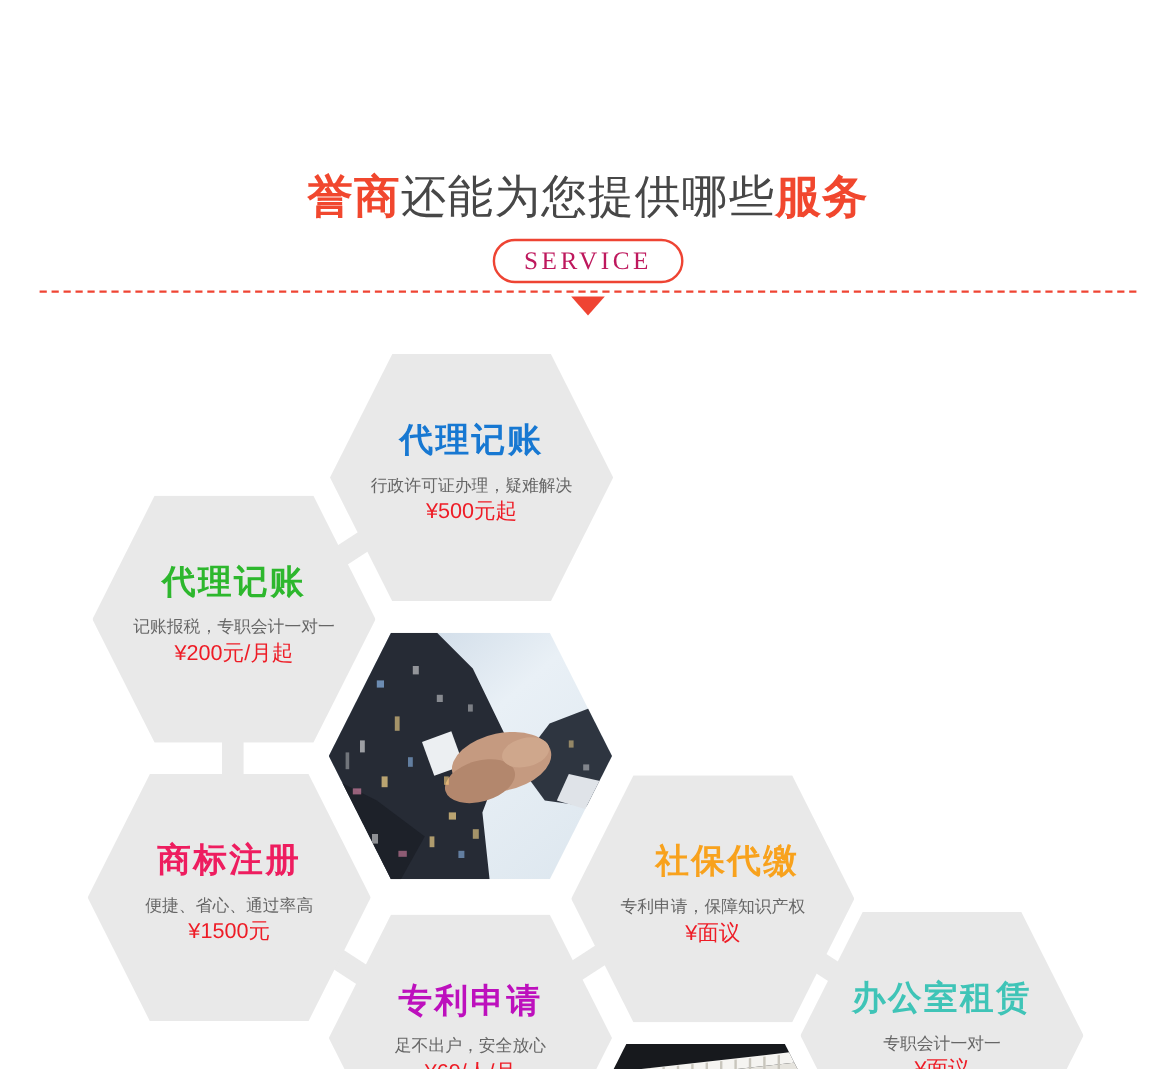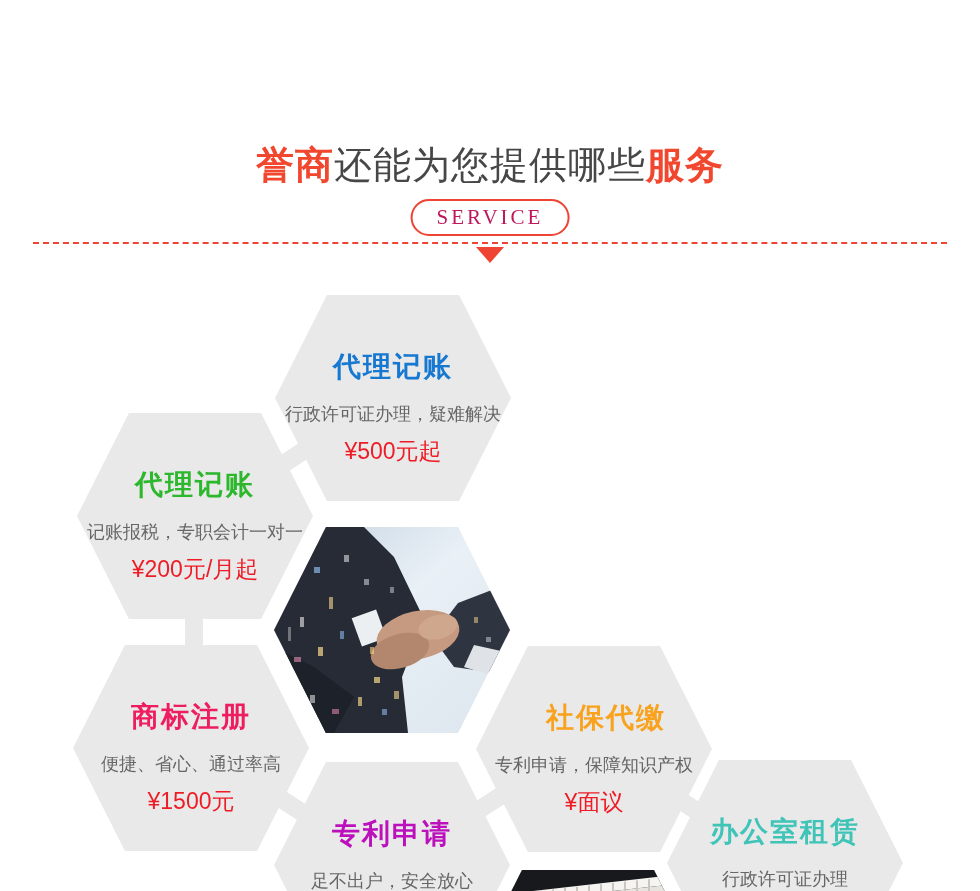--- a/index.html
+++ b/index.html
@@ -31,22 +31,22 @@
     border-top:16px solid #ef4433;
   }
   
   .hex{
     position:absolute;width:236px;height:206px;background:#e9e9e9;
     clip-path:polygon(22% 0,78% 0,100% 50%,78% 100%,22% 100%,0 50%);
     display:flex;flex-direction:column;align-items:center;text-align:center;
     padding-top:56px;box-sizing:border-box;
   }
   .hex .t{font-size:28px;font-weight:bold;line-height:32px;letter-spacing:2px;}
-  .hex .d{font-size:18px;color:#666666;margin-top:21px;line-height:20px;white-space:nowrap;}
-  .hex .p{font-size:23px;color:#ee1c26;margin-top:17px;line-height:20px;}
+  .hex .d{font-size:14px;color:#666666;margin-top:11px;line-height:20px;white-space:nowrap;}
+  .hex .p{font-size:18px;color:#ee1c26;margin-top:2px;line-height:20px;}
   .hex-photo{
     position:absolute;width:236px;height:206px;
     clip-path:polygon(22% 0,78% 0,100% 50%,78% 100%,22% 100%,0 50%);
     overflow:hidden;
   }
   .hex-zizhi   {left:275px;top:295px;}
   .hex-daili   {left:77px; top:413px;text-align:center;}
   .hex-photo1  {left:274px;top:527px;}
   .hex-shangbiao{left:73px;top:645px;}
   .hex-shebao  {left:476px;top:646px;}
@@ -104,21 +104,21 @@
   </div>
 
   <div class="hex hex-shebao">
     <div class="t" style="color: rgb(248, 162, 29); margin-left: 24px;">社保代缴</div>
     <div class="d">专利申请，保障知识产权</div>
     <div class="p">¥面议</div>
   </div>
 
   <div class="hex hex-bangong">
     <div class="t" style="color: rgb(63, 196, 183);">办公室租赁</div>
-    <div class="d">行政许可证办理</div>
+    <div class="d">专职会计一对一</div>
     <div class="p">¥面议</div>
   </div>
 
   <div class="hex-photo hex-photo1">
     <svg width="236" height="206" viewBox="0 0 236 206" xmlns="http://www.w3.org/2000/svg">
       <defs>
         <linearGradient id="sky1" x1="0" y1="0" x2="1" y2="1">
           <stop offset="0" stop-color="#c3d2e1"></stop>
           <stop offset="0.45" stop-color="#e9f0f6"></stop>
           <stop offset="1" stop-color="#dce6ee"></stop>

